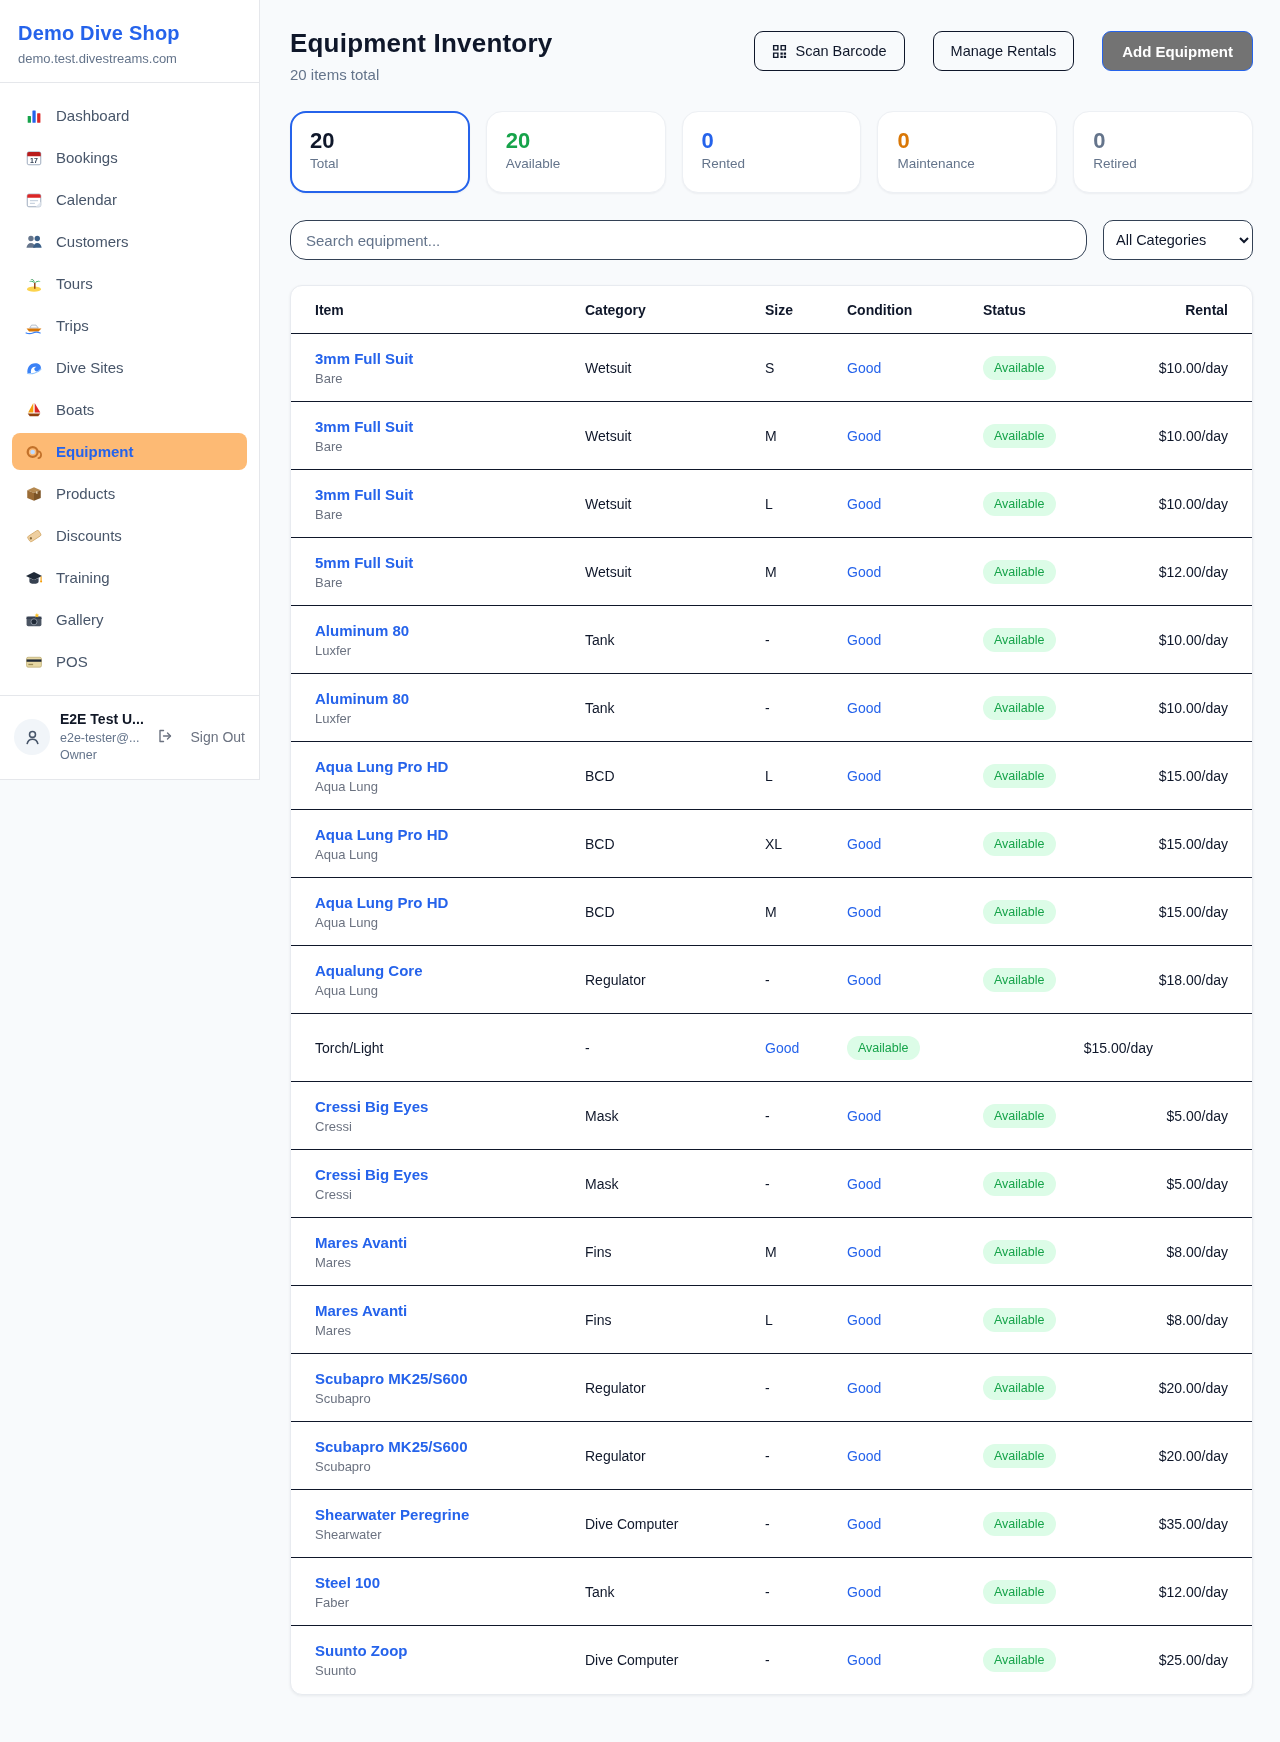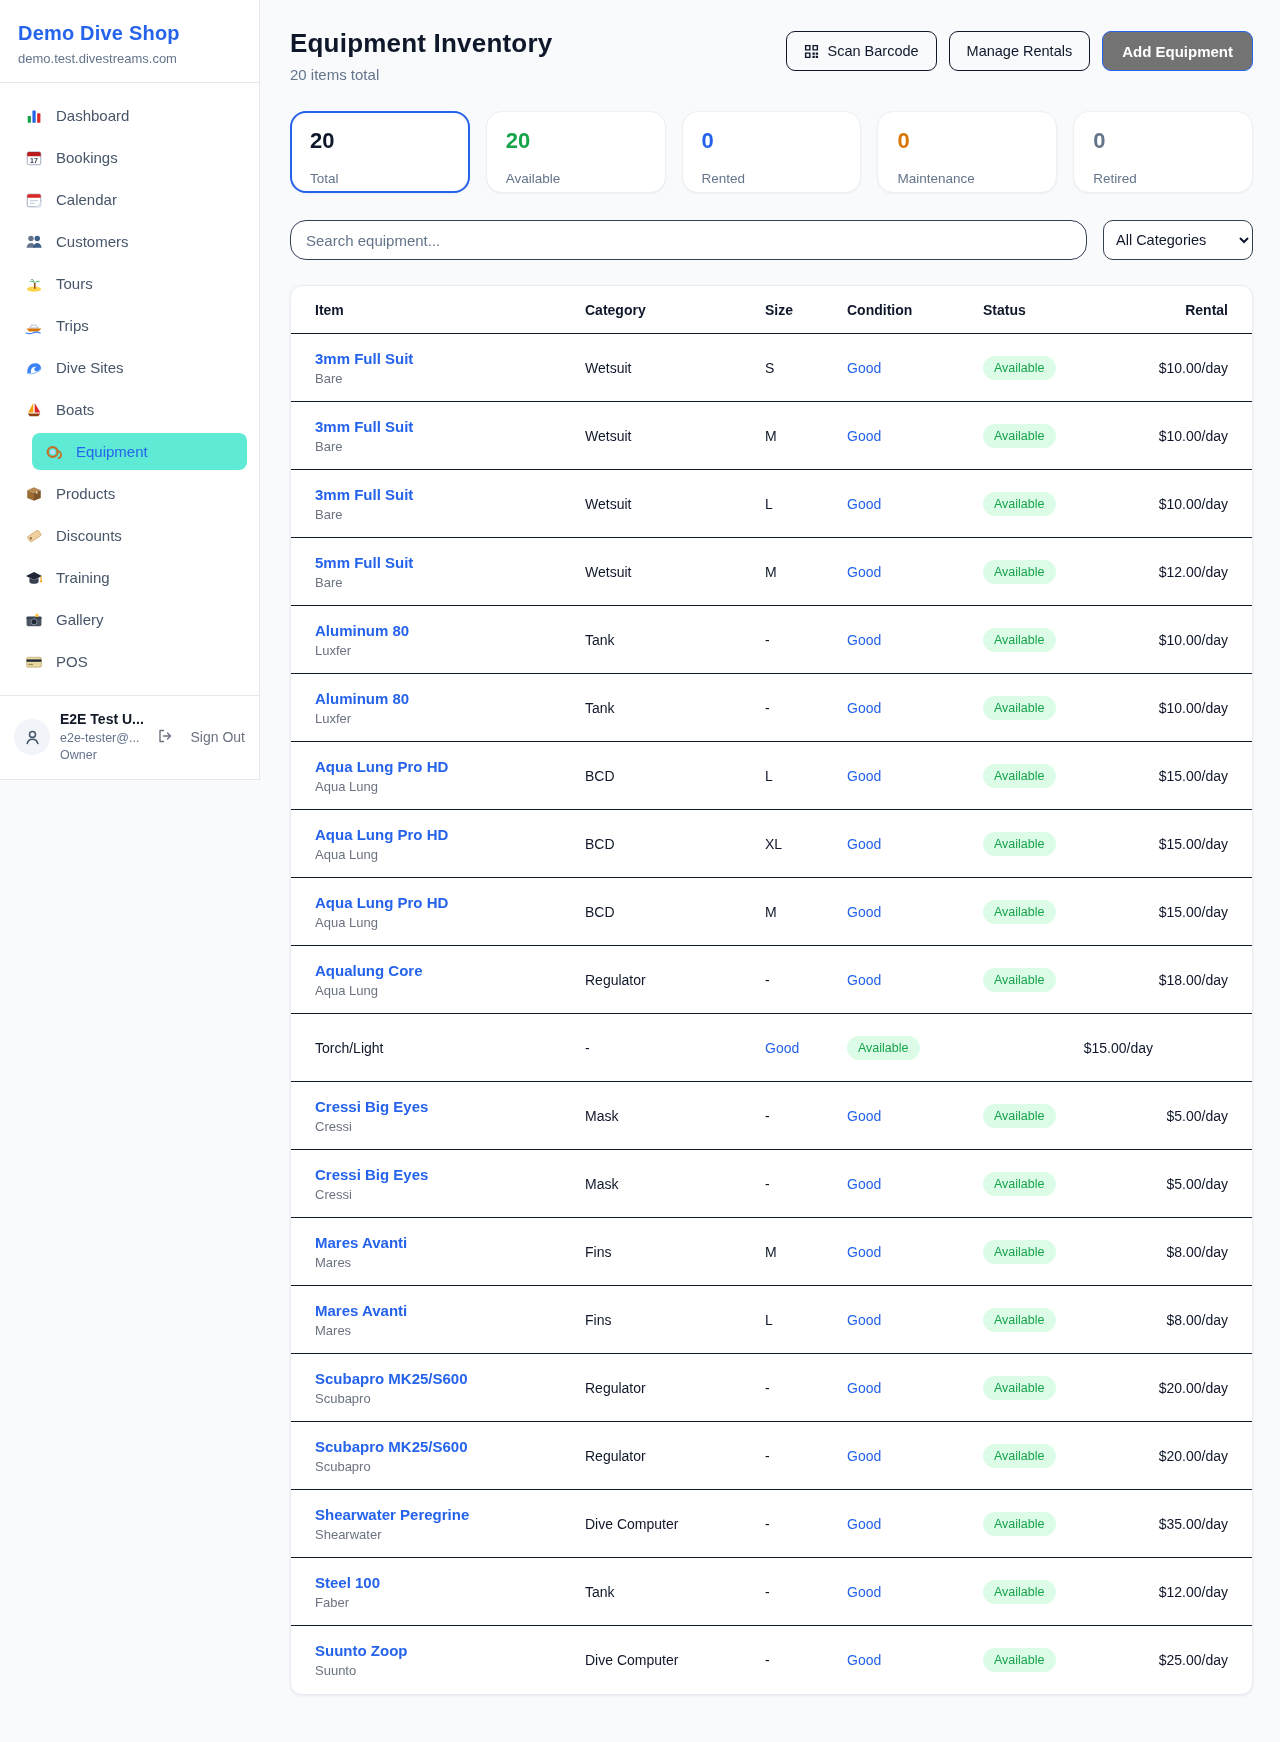--- a/index.html
+++ b/index.html
@@ -8,50 +8,50 @@
 
   
   .sidebar { position:absolute; left:0; top:0; width:260px; background:#ffffff;
              border-right:1px solid #e5e7eb; border-bottom:1px solid #e5e7eb; }
   .brand { padding:22px 18px 16px 18px; border-bottom:1px solid #e5e7eb; }
   .brand-name { font-size:20px; font-weight:bold; color:#2563eb; letter-spacing:.2px; }
   .brand-domain { font-size:13px; color:#64748b; margin-top:6px; }
   .nav { padding:14px 12px 10px 12px; }
   .nav-item { display:flex; align-items:center; gap:13px; padding:9px 12px; margin-bottom:5px;
               border-radius:8px; cursor:pointer; color:#475569; font-size:15px; }
-  .nav-item.active { background:#5eead4; color:#2563eb; font-weight:400;margin-left:20px; }
+  .nav-item.active { background:#fdba74; color:#2563eb; font-weight:700; }
   .nav-icon { width:19px; height:19px; display:inline-flex; align-items:center; justify-content:center; flex:0 0 19px; }
   .nav-icon svg { width:18px; height:18px; }
   .user-section { border-top:1px solid #e5e7eb; padding:15px 14px; display:flex; align-items:center; gap:10px; }
   .avatar { width:36px; height:36px; border-radius:50%; background:#f1f5f9; display:flex;
             align-items:center; justify-content:center; flex:0 0 36px; }
   .user-info { line-height:1.25; }
   .user-name { font-size:14px; font-weight:bold; color:#111827; white-space:nowrap; }
   .user-email { font-size:12.5px; color:#64748b; margin-top:2px; }
   .user-role { font-size:12.5px; color:#64748b; margin-top:2px; }
   .signout { margin-left:auto; display:flex; align-items:center; gap:18px; color:#6b7280;
              font-size:14px; cursor:pointer; white-space:nowrap; }
 
   
   .main { position:absolute; left:260px; top:0; width:1020px; padding:28px 27px 0 30px; }
   .page-header { display:flex; align-items:flex-start; justify-content:space-between; margin-bottom:28px; }
   .page-title { font-size:26px; font-weight:bold; color:#0f172a; letter-spacing:.2px; }
   .page-subtitle { font-size:15px; color:#64748b; margin-top:7px; }
-  .header-actions { display:flex; gap:12px; padding-top:3px; }
+  .header-actions { display:flex; gap:28px; padding-top:3px; }
   .btn { height:40px; border-radius:9px; font-size:14.5px; display:inline-flex; align-items:center;
          gap:8px; padding:0 17px; cursor:pointer; background:transparent; border:1px solid #0f172a;
          color:#0f172a; font-weight:500; font-family:inherit; }
   .btn-primary { background:#737373; border-color:#2563eb; color:#ffffff; font-weight:600; font-size:15px; padding:0 19px; }
 
   .stats { display:grid; grid-template-columns:repeat(5,1fr); gap:16px; margin-bottom:27px; }
   .stat-card { background:#ffffff; border:1px solid #edf0f4; border-radius:16px; padding:16px 19px;
                height:82px; box-shadow:0 1px 2px rgba(15,23,42,.05); cursor:pointer; }
   .stat-card.selected { border:2px solid #2563eb; padding:15px 18px; }
   .stat-value { font-size:22px; font-weight:bold; }
-  .stat-label { font-size:13.5px; color:#64748b; margin-top:17px; }
+  .stat-label { font-size:13.5px; color:#64748b; margin-top:2px; }
 
   .filters { display:flex; gap:16px; margin-bottom:25px; }
   .search-input { flex:1; height:40px; border:1px solid #334155; border-radius:16px; background:#ffffff;
                   padding:0 15px; font-size:15px; color:#0f172a; font-family:inherit; outline:none; }
   .search-input::placeholder { color:#64748b; }
   .category-select { width:150px; height:40px; border:1px solid #334155; border-radius:10px;
                      background:#ffffff; font-size:14.5px; color:#0f172a; padding:0 8px; font-family:inherit; }
 
   .table-card { background:#ffffff; border:1px solid #e8ebf0; border-radius:12px;
                 box-shadow:0 1px 3px rgba(15,23,42,.07); overflow:hidden; }

